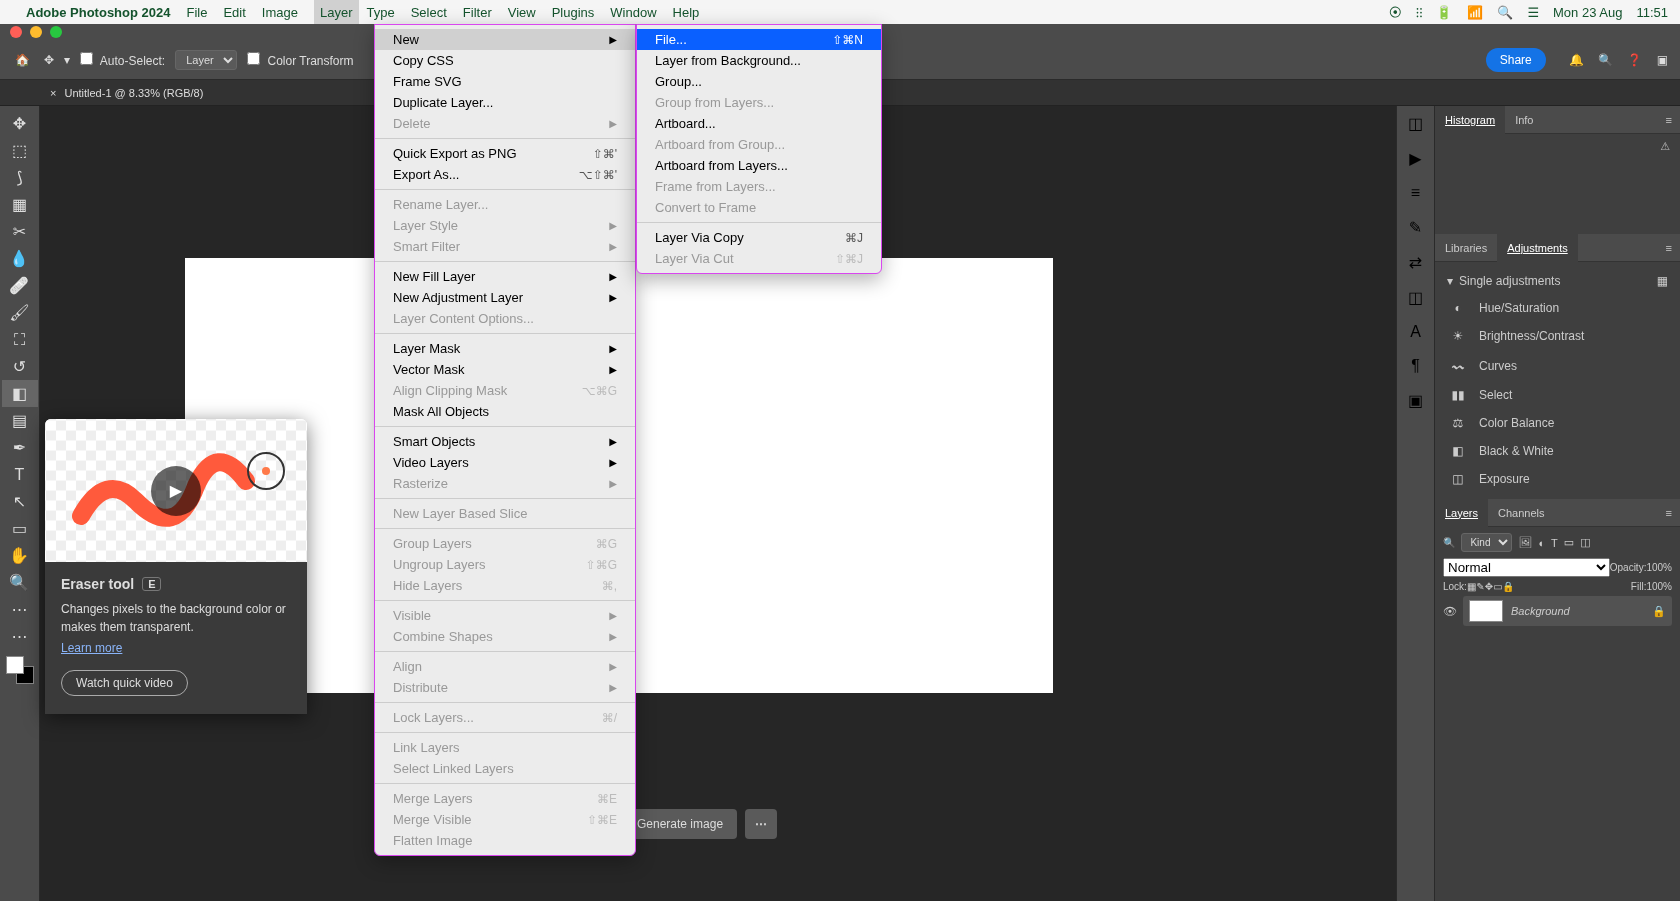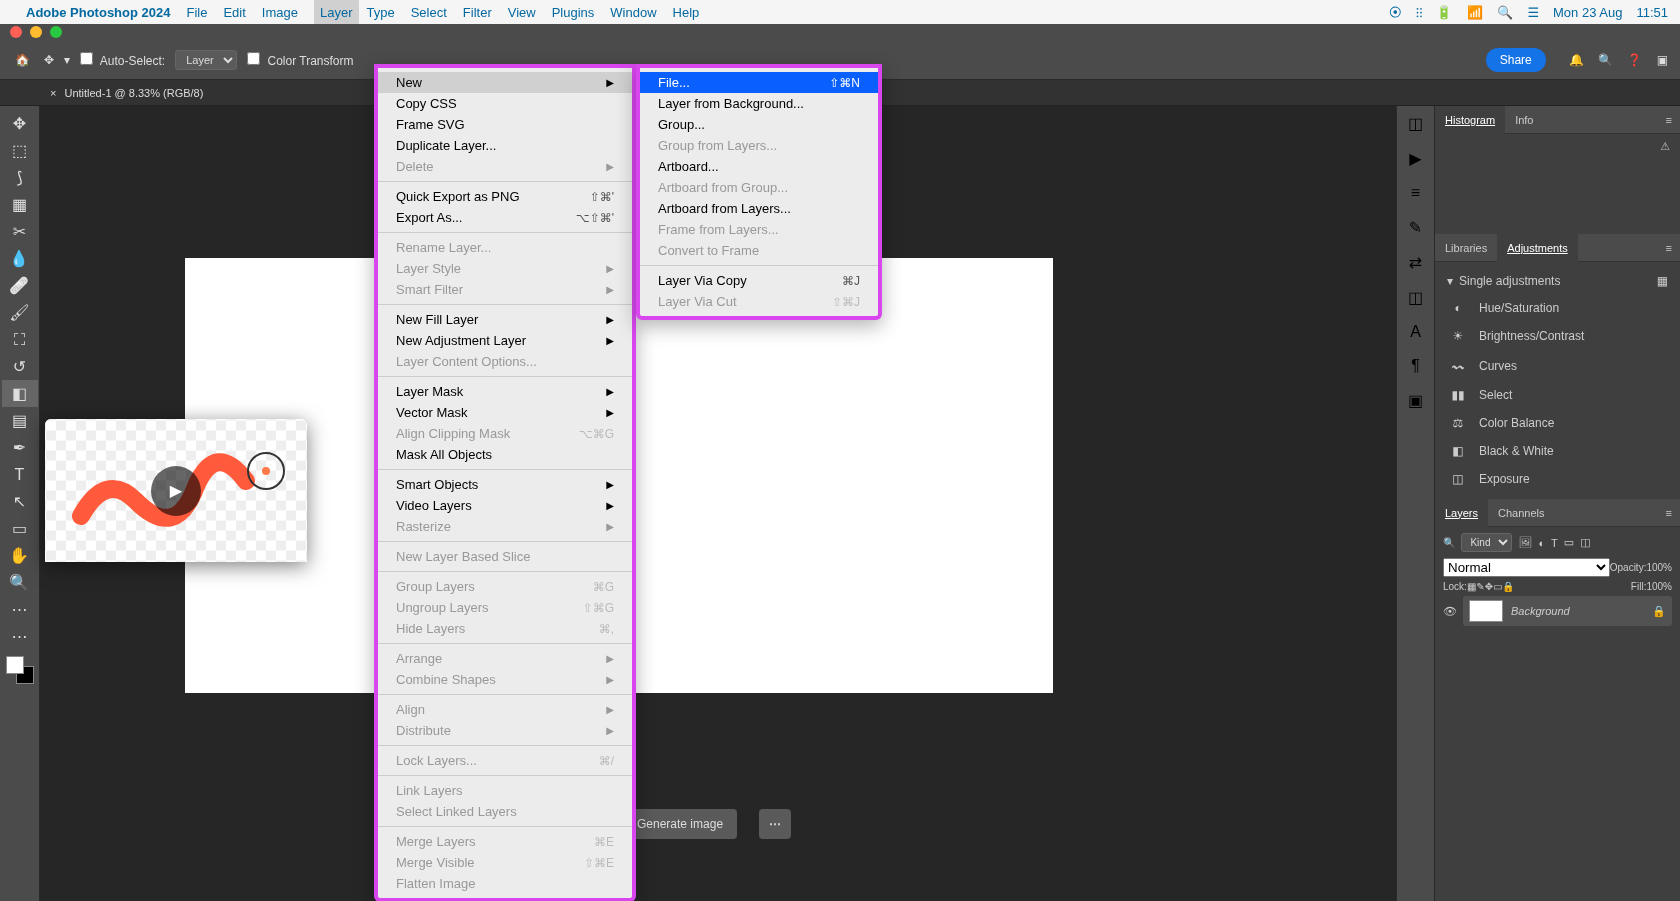--- a/index.html
+++ b/index.html
@@ -1,19 +1,19 @@
 <!DOCTYPE html>
 <html><head>
 <meta charset="utf-8">
 <style>
 * { margin: 0; padding: 0; box-sizing: border-box; font-family: -apple-system, BlinkMacSystemFont, "Segoe UI", sans-serif; }
 body { background: #323232; width: 1680px; height: 901px; overflow: hidden; position: relative; }
 
 
-.mac-menubar { height: 24px; background: #f5f5f5; display: flex; align-items: center; padding: 0 12px; font-size: 13px; color: #0369a1; }
+.mac-menubar { height: 24px; background: #f5f5f5; display: flex; align-items: center; padding: 0 12px; font-size: 13px; color: #14532d; }
 .mac-menubar .apple { margin-right: 14px; font-size: 15px; }
 .mac-menubar .app-name { font-weight: 700; margin-right: 16px; }
 .mac-menubar .menu-item { margin-right: 16px; cursor: default; }
 .mac-menubar .menu-item.active { background: #d0d0d0; padding: 0 6px; height: 24px; display: flex; align-items: center; margin-right: 8px; }
 .mac-menubar .right { margin-left: auto; display: flex; align-items: center; gap: 14px; }
 .mac-menubar .right span { font-size: 13px; }
 
 
 .window-bar { height: 16px; background: #4b4b4b; display: flex; align-items: center; padding-left: 10px; gap: 8px; }
 .traffic { width: 12px; height: 12px; border-radius: 50%; }
@@ -56,26 +56,26 @@
 .tooltip-img svg.scribble { position: absolute; }
 .play-btn { width: 50px; height: 50px; background: rgba(0,0,0,0.6); border-radius: 50%; display: flex; align-items: center; justify-content: center; color: #fff; z-index: 2; }
 .tooltip-body { background: #3a3a3a; color: #ddd; padding: 14px 16px 18px; }
 .tooltip-body h4 { font-size: 14px; font-weight: 600; margin-bottom: 8px; display: flex; align-items: center; gap: 8px; }
 .tooltip-body h4 .kbd { border: 1px solid #777; border-radius: 3px; padding: 0 5px; font-size: 11px; }
 .tooltip-body p { font-size: 12px; line-height: 1.5; margin-bottom: 2px; }
 .tooltip-body a { color: #8ab4f8; text-decoration: underline; font-size: 12px; }
 .tooltip-body .watch-btn { margin-top: 14px; border: 1px solid #aaa; border-radius: 14px; padding: 5px 14px; background: transparent; color: #ddd; font-size: 12px; cursor: pointer; }
 
 
-.gen-btn-wrap { position: absolute; left: 583px; bottom: 62px; display: flex; gap: 22px; }
+.gen-btn-wrap { position: absolute; left: 583px; bottom: 62px; display: flex; gap: 8px; }
 .gen-btn { background: #5a5a5a; color: #ddd; border: none; border-radius: 4px; padding: 8px 14px; font-size: 12px; cursor: pointer; }
 .gen-more { background: #5a5a5a; color: #ddd; border: none; border-radius: 4px; padding: 8px 10px; font-size: 12px; cursor: pointer; font-weight: bold; }
 
 
-.dropdown { position: absolute; background: #ececec; border: 4px solid #d946ef; border-radius: 0 0 6px 6px; box-shadow: 0 6px 20px rgba(0,0,0,0.3); font-size: 13px; color: #000; padding: 4px 0; margin-top: 40px; }
+.dropdown { position: absolute; background: #ececec; border: 1px solid #d946ef; border-radius: 0 0 6px 6px; box-shadow: 0 6px 20px rgba(0,0,0,0.3); font-size: 13px; color: #000; padding: 4px 0; }
 .dropdown .item { padding: 3px 18px; display: flex; justify-content: space-between; align-items: center; cursor: default; }
 .dropdown .item.disabled { color: #999; }
 .dropdown .item.highlight { background: #0a60ff; color: #fff; }
 .dropdown .item .arrow { font-size: 10px; }
 .dropdown .item .shortcut { color: #555; font-size: 12px; }
 .dropdown .item.highlight .shortcut { color: #fff; }
 .dropdown .item.disabled .shortcut { color: #bbb; }
 .dropdown hr { border: none; border-top: 1px solid #ccc; margin: 4px 0; }
 
 .layer-menu { left: 374px; top: 24px; width: 262px; }
@@ -201,20 +201,29 @@
 
     <div class="tooltip-card">
       <div class="tooltip-img">
         <svg class="scribble" width="220" height="120" viewBox="0 0 220 120">
           <path d="M15 85 Q40 40 70 70 Q110 110 130 55 Q150 10 180 50" stroke="#ff5a3c" stroke-width="18" fill="none" stroke-linecap="round"></path>
           <circle cx="200" cy="40" r="18" fill="none" stroke="#333" stroke-width="2"></circle>
           <circle cx="200" cy="40" r="4" fill="#ff7a4a"></circle>
         </svg>
         <div class="play-btn">▶</div>
       </div>
+      <div class="tooltip-body">
+        <h4>
+            <span>Eraser tool</span> 
+            <span class="kbd">E</span>
+          </h4>
+        <p>Changes pixels to the background color or makes them transparent.</p>
+        <a href="#">Learn more</a><br>
+        <button class="watch-btn">Watch quick video</button>
+      </div>
     </div>
 
     <div class="gen-btn-wrap">
       <button class="gen-btn">Generate image</button>
       <button class="gen-more">⋯</button>
     </div>
   </div>
 
   <div class="right-dock">
     <span>◫</span>
@@ -413,21 +422,21 @@
     <div class="item disabled">
       <span>Ungroup Layers</span>
       <span class="shortcut">⇧⌘G</span>
     </div>
     <div class="item disabled">
       <span>Hide Layers</span>
       <span class="shortcut">⌘,</span>
     </div>
     <hr>
     <div class="item disabled">
-      <span>Arrange</span>
+      <span>Visible</span>
       <span class="arrow">▶</span>
     </div>
     <div class="item disabled">
       <span>Combine Shapes</span>
       <span class="arrow">▶</span>
     </div>
     <hr>
     <div class="item disabled">
       <span>Align</span>
       <span class="arrow">▶</span>

